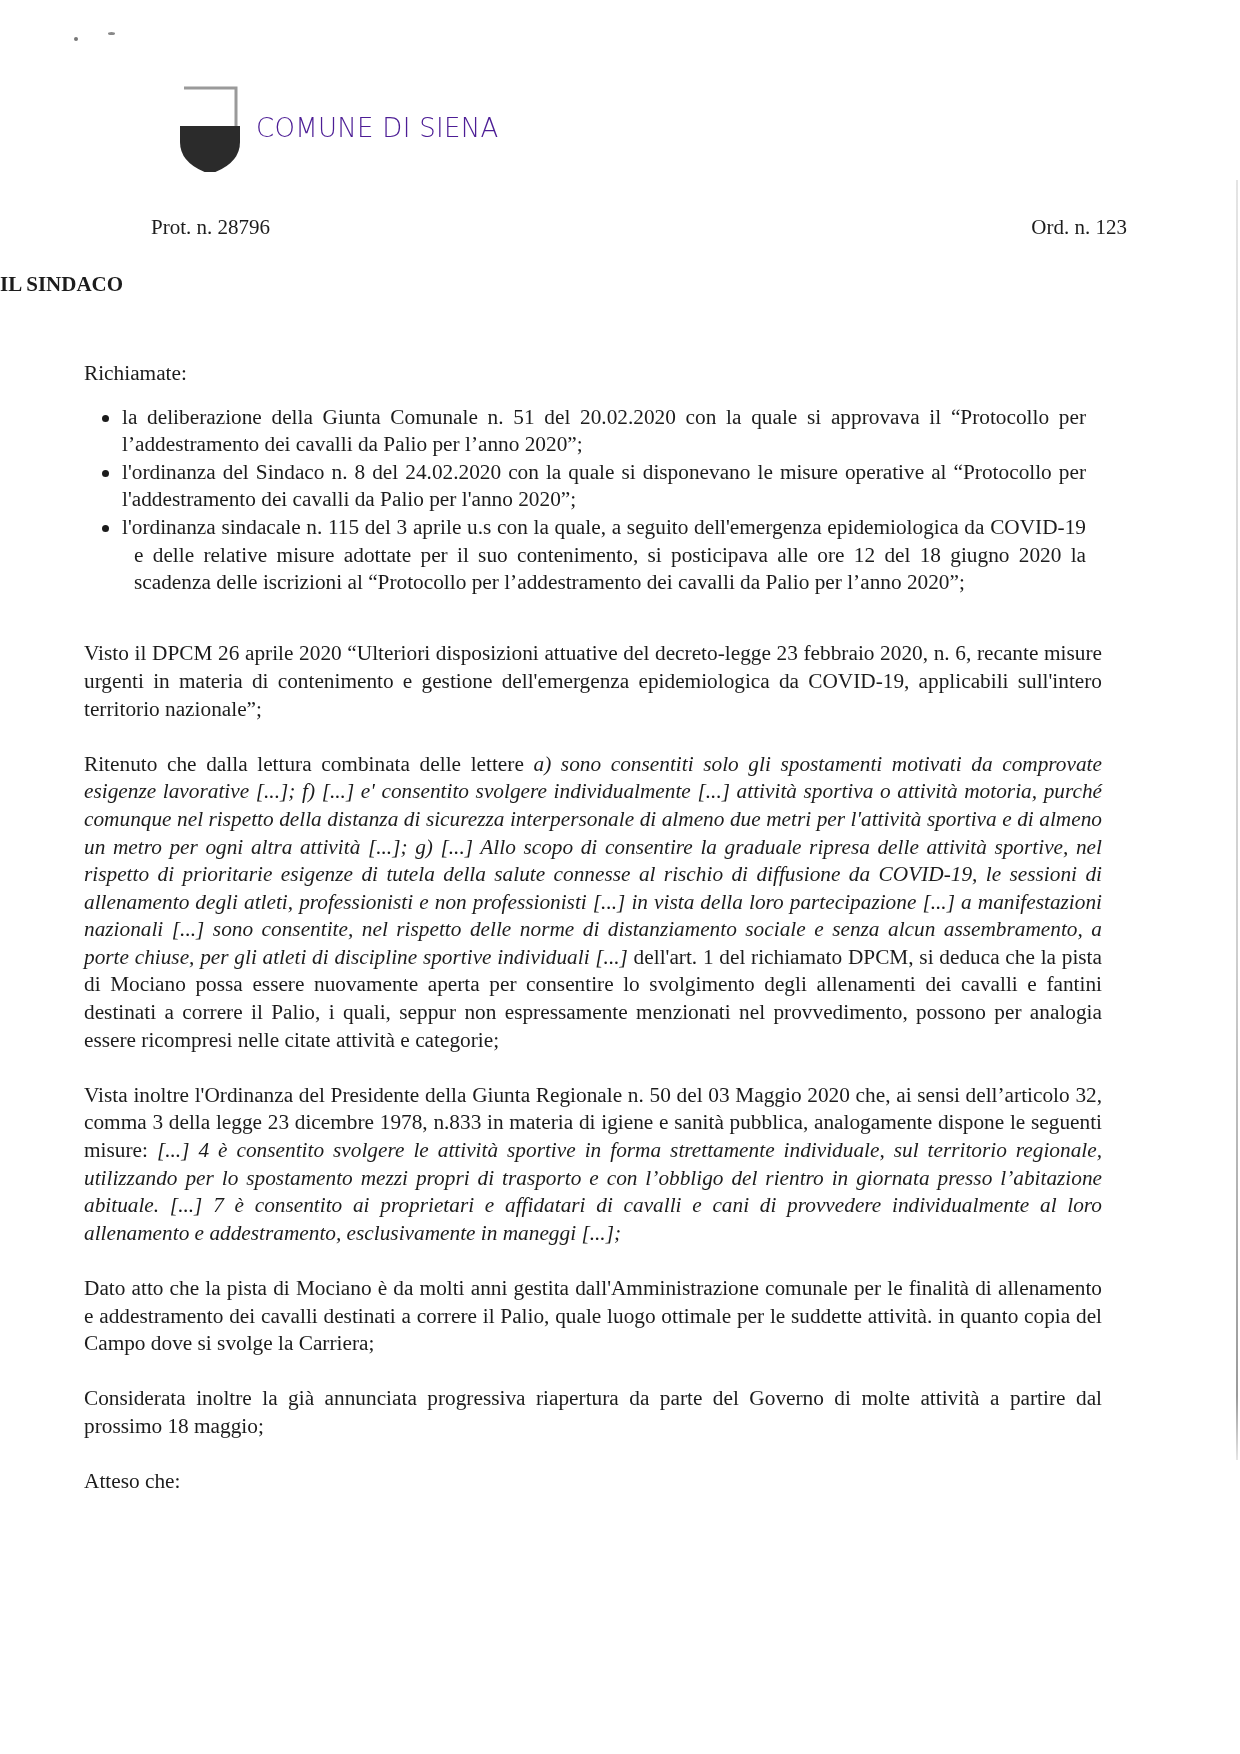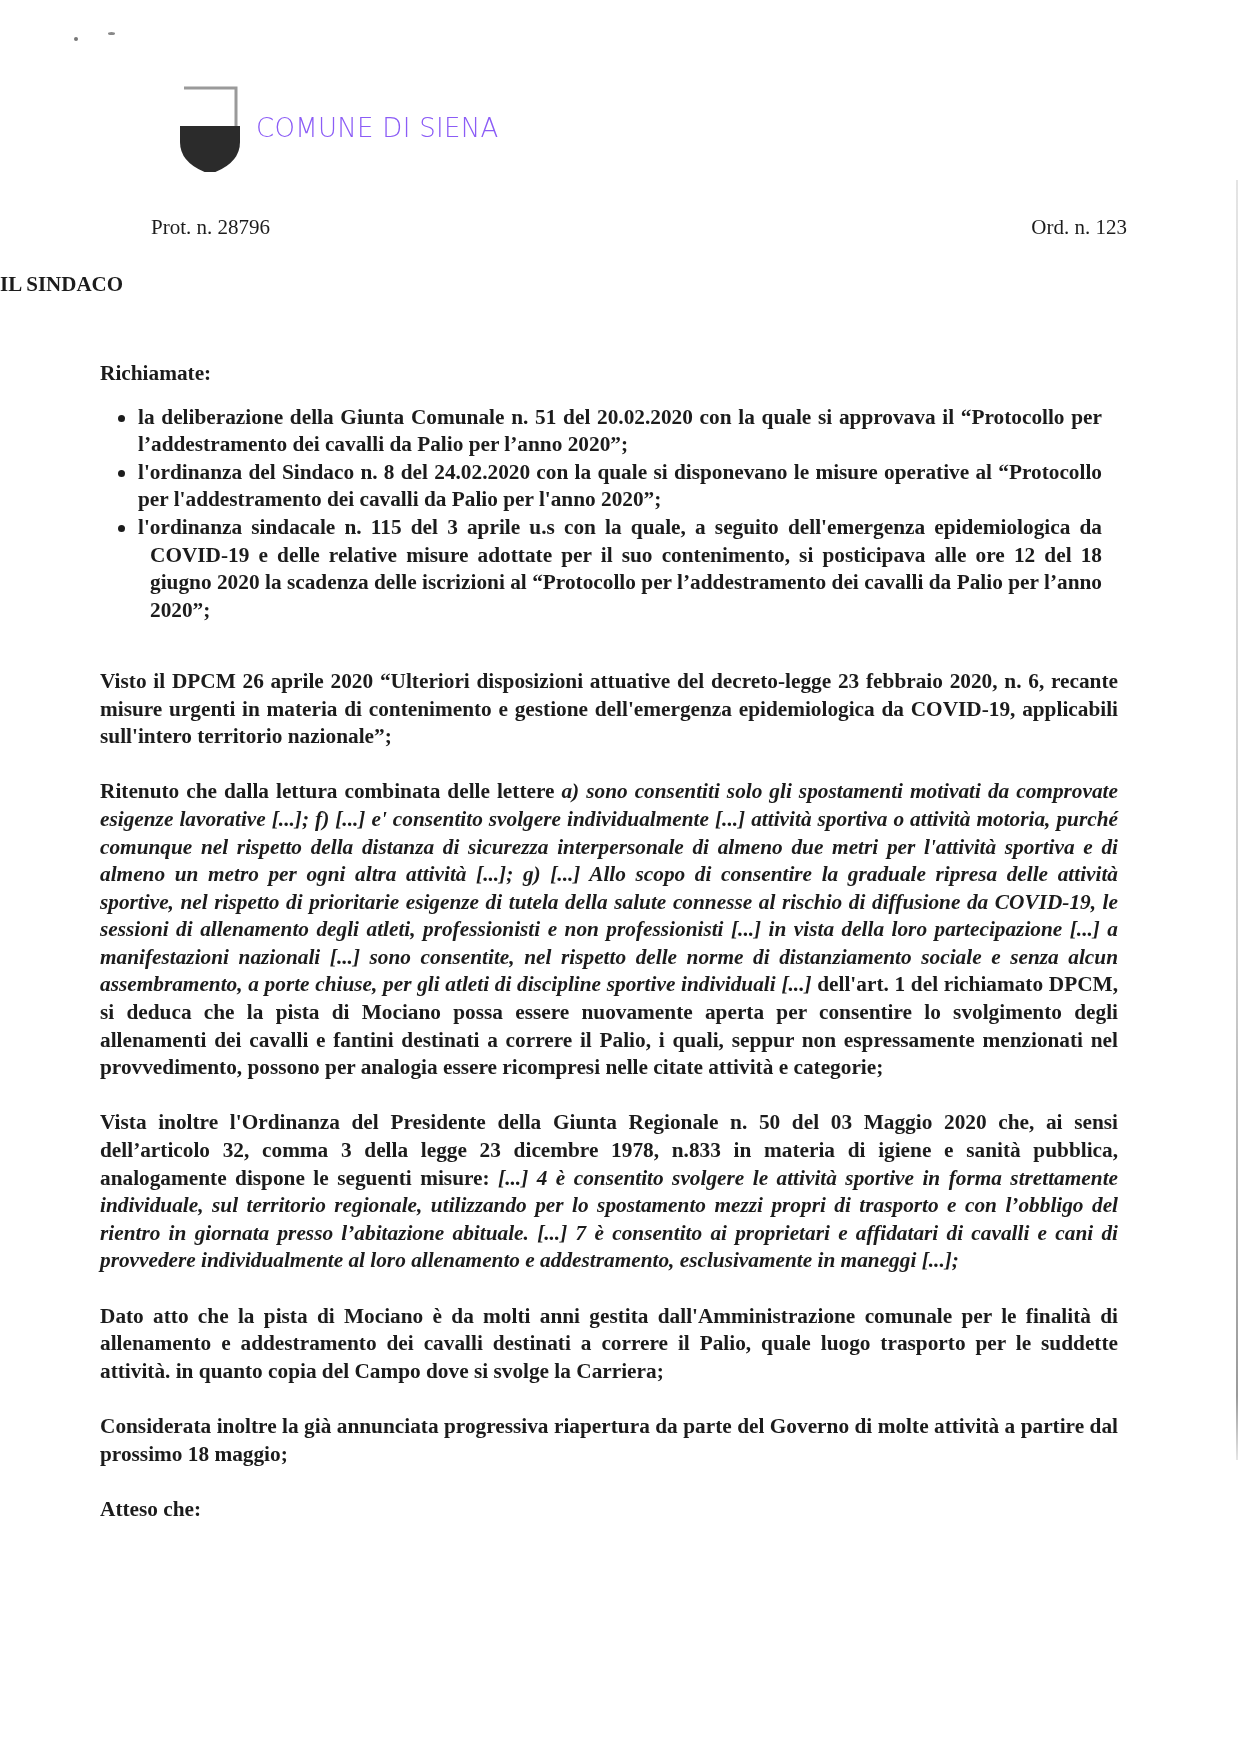--- a/index.html
+++ b/index.html
@@ -3,26 +3,26 @@
 <meta charset="utf-8">
 <style>
   html, body { margin: 0; padding: 0; background: #ffffff; }
   body { width: 1240px; height: 1754px; position: relative; overflow: hidden;
          font-family: "Liberation Serif", "DejaVu Serif", serif; color: #1c1c1c; }
   .speck { position: absolute; border-radius: 50%; background: #777; }
   .scan-edge { position: absolute; left: 1236px; top: 180px; width: 2px; height: 1280px;
                background: linear-gradient(#e4e4e4, #cfcfcf 60%, #9a9a9a 95%, #e6e6e6); }
   .header-logo { position: absolute; left: 180px; top: 82px; width: 60px; height: 90px; }
   .comune-title { position: absolute; left: 256px; top: 113px; font-family: "DejaVu Sans", "Liberation Sans", sans-serif;
-                  font-size: 26px; letter-spacing: 0.3px; color: #8b5cf6; font-weight: 300; }
+                  font-size: 26px; letter-spacing: 0.3px; color: #4c1d95; font-weight: 300; }
   .prot { position: absolute; left: 151px; top: 215px; font-size: 21px; }
   .ord  { position: absolute; right: 113px; top: 215px; font-size: 21px; }
   .sindaco { position: absolute; left: 0; width: 1240px; text-align: left; top: 272px;
              font-size: 21px; font-weight: bold; }
-  .body { position: absolute; left: 100px; width: 1018px; top: 360px; font-size: 21.3px; line-height: 27.6px; font-weight: bold; }
+  .body { position: absolute; left: 84px; width: 1018px; top: 360px; font-size: 21.3px; line-height: 27.6px; }
   .body p { margin: 0; text-align: justify; }
   .gap { height: 27.6px; }
   ul.bullets { list-style: none; margin: 16px; padding: 0; }
   ul.bullets li { position: relative; padding-left: 22px; text-align: justify; }
   ul.bullets li .dot { position: absolute; left: 2px; top: 11px; width: 7px; height: 7px; border-radius: 50%; background: #1c1c1c; }
   ul.bullets li.deep { padding-left: 34px; }
   ul.bullets li.deep .first { margin-left: -12px; }
   .it { font-style: italic; }
 </style>
 </head>
@@ -69,20 +69,20 @@
   <p>
     <span>Ritenuto che dalla lettura combinata delle lettere </span><span class="it">a) sono consentiti solo gli spostamenti motivati da comprovate esigenze lavorative [...]; f) [...] e' consentito svolgere individualmente [...] attività sportiva o attività motoria, purché comunque nel rispetto della distanza di sicurezza interpersonale di almeno due metri per l'attività sportiva e di almeno un metro per ogni altra attività [...]; g) [...] Allo scopo di consentire la graduale ripresa delle attività sportive, nel rispetto di prioritarie esigenze di tutela della salute connesse al rischio di diffusione da COVID-19, le sessioni di allenamento degli atleti, professionisti e non professionisti [...] in vista della loro partecipazione [...] a manifestazioni nazionali [...] sono consentite, nel rispetto delle norme di distanziamento sociale e senza alcun assembramento, a porte chiuse, per gli atleti di discipline sportive individuali [...]</span><span> dell'art. 1 del richiamato DPCM, si deduca che la pista di Mociano possa essere nuovamente aperta per consentire lo svolgimento degli allenamenti dei cavalli e fantini destinati a correre il Palio, i quali, seppur non espressamente menzionati nel provvedimento, possono per analogia essere ricompresi nelle citate attività e categorie;</span>
   </p>
   <div class="gap"></div>
 
   <p>
     <span>Vista inoltre l'Ordinanza del Presidente della Giunta Regionale n. 50 del 03 Maggio 2020 che, ai sensi dell’articolo 32, comma 3 della legge 23 dicembre 1978, n.833 in materia di igiene e sanità pubblica, analogamente dispone le seguenti misure: </span><span class="it">[...] 4 è consentito svolgere le attività sportive in forma strettamente individuale, sul territorio regionale, utilizzando per lo spostamento mezzi propri di trasporto e con l’obbligo del rientro in giornata presso l’abitazione abituale. [...] 7 è consentito ai proprietari e affidatari di cavalli e cani di provvedere individualmente al loro allenamento e addestramento, esclusivamente in maneggi [...];</span>
   </p>
   <div class="gap"></div>
 
-  <p>Dato atto che la pista di Mociano è da molti anni gestita dall'Amministrazione comunale per le finalità di allenamento e addestramento dei cavalli destinati a correre il Palio, quale luogo trasporto per le suddette attività. in quanto copia del Campo dove si svolge la Carriera;</p>
+  <p>Dato atto che la pista di Mociano è da molti anni gestita dall'Amministrazione comunale per le finalità di allenamento e addestramento dei cavalli destinati a correre il Palio, quale luogo ottimale per le suddette attività. in quanto copia del Campo dove si svolge la Carriera;</p>
   <div class="gap"></div>
 
   <p>Considerata inoltre la già annunciata progressiva riapertura da parte del Governo di molte attività a partire dal prossimo 18 maggio;</p>
   <div class="gap"></div>
 
   <p>Atteso che:</p>
 </div>
 
 </body></html>

